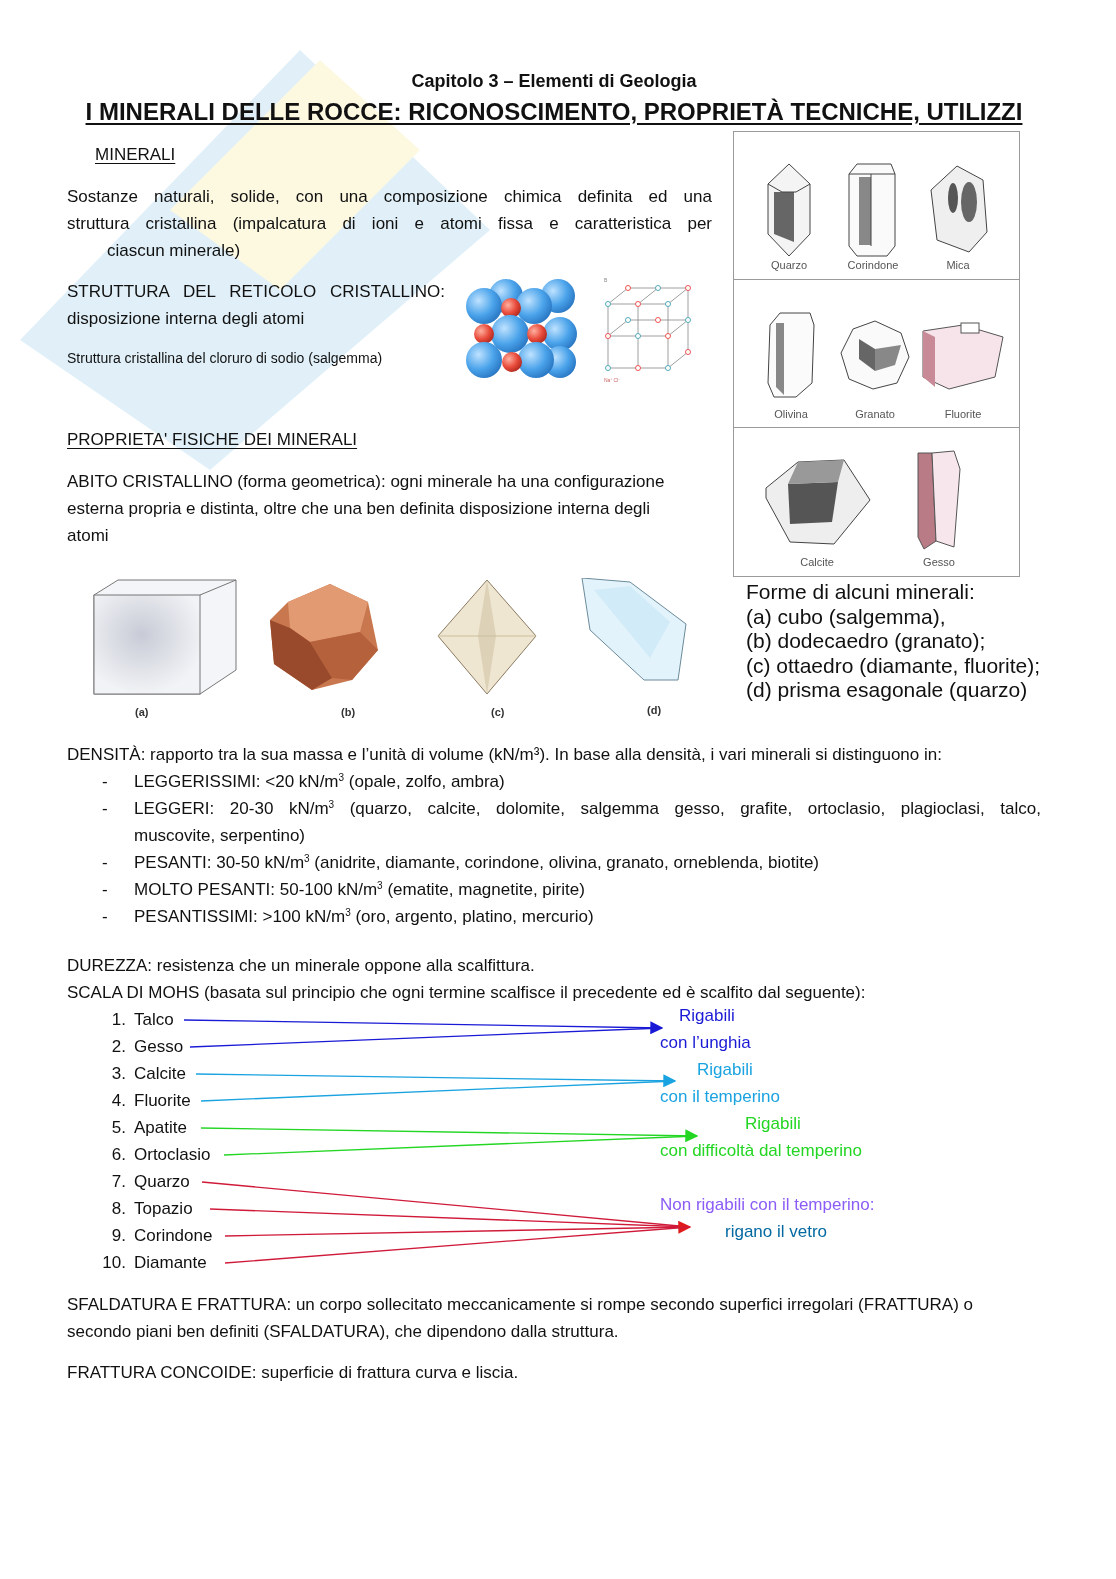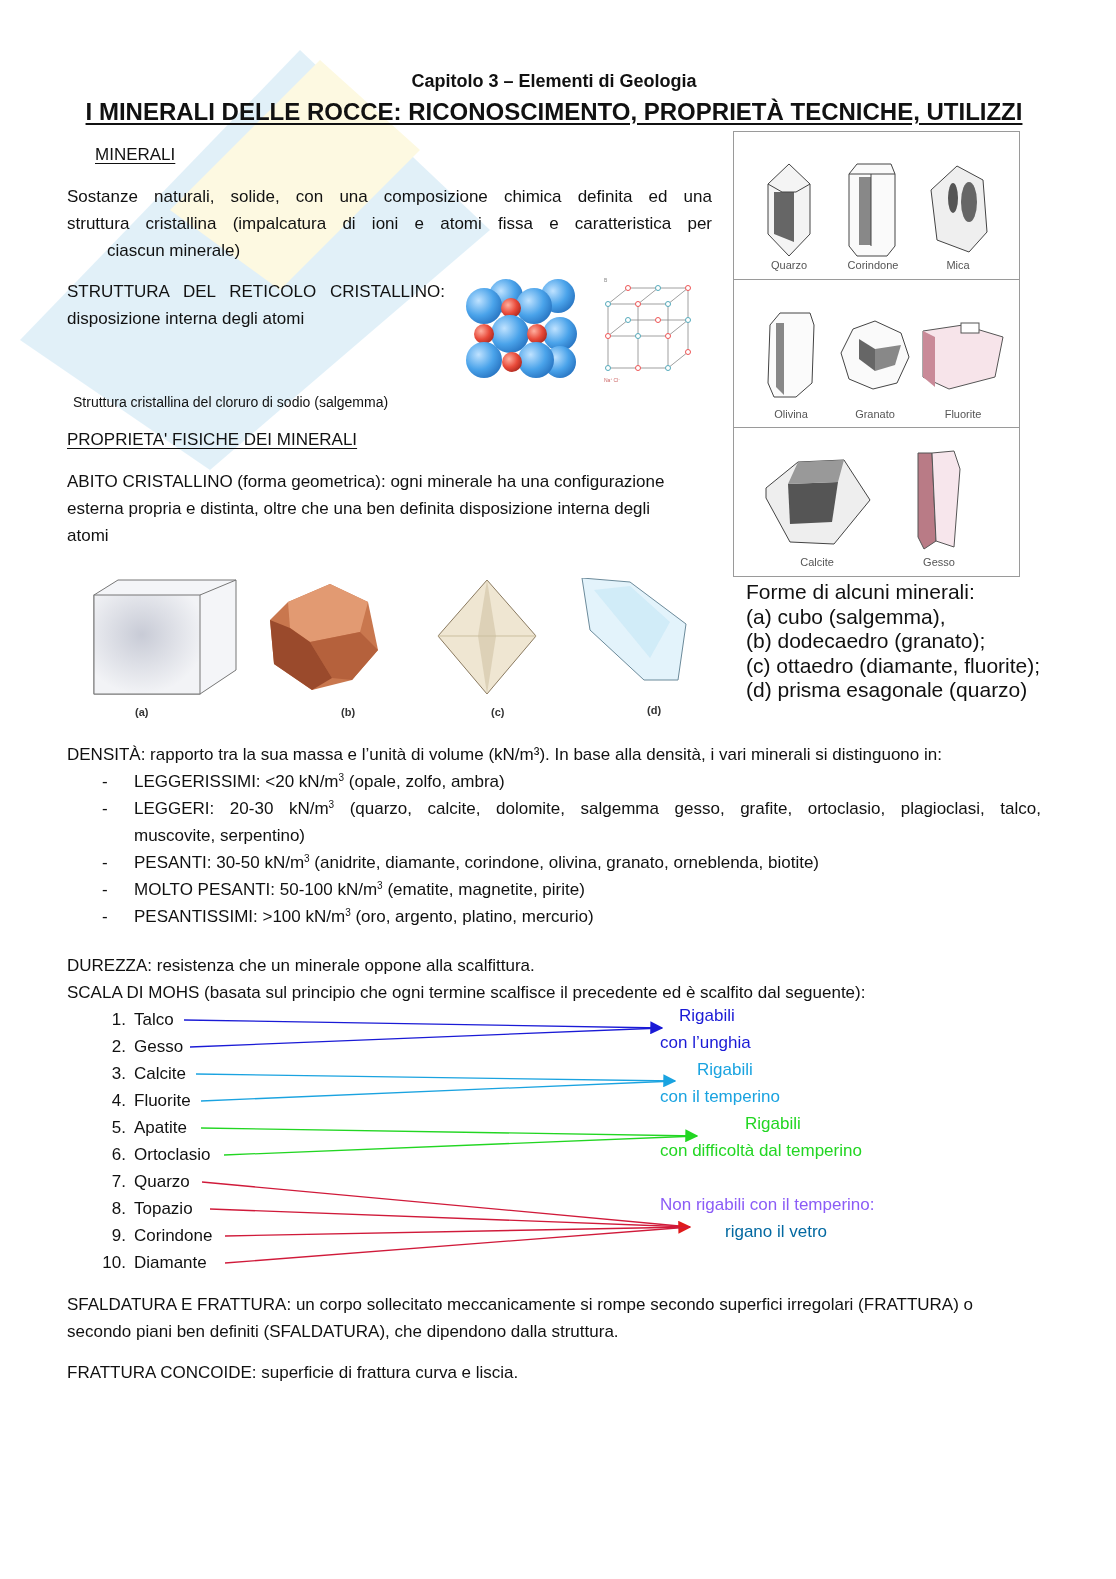--- a/index.html
+++ b/index.html
@@ -34,21 +34,21 @@
 <div class="abs t title1">Capitolo 3 – Elementi di Geologia</div>
 <div class="abs t title2">I MINERALI DELLE ROCCE: RICONOSCIMENTO, PROPRIETÀ TECNICHE, UTILIZZI</div>
 
 <div class="abs t u" style="left:51px;top:141px;margin-left:44px;">MINERALI</div>
 <div class="abs t just" style="left:67px;top:183px;width:645px;">Sostanze naturali, solide, con una composizione chimica definita ed una</div>
 <div class="abs t just" style="left:67px;top:210px;width:645px;">struttura cristallina (impalcatura di ioni e atomi fissa e caratteristica per</div>
 <div class="abs t" style="left:67px;top:237px;margin-left:40px;">ciascun minerale)</div>
 
 <div class="abs t just" style="left:67px;top:278px;width:378px;">STRUTTURA DEL RETICOLO CRISTALLINO:</div>
 <div class="abs t" style="left:67px;top:305px;">disposizione interna degli atomi</div>
-<div class="abs t sm" style="left:73px;top:345px;margin-top:44px;">Struttura cristallina del cloruro di sodio (salgemma)</div>
+<div class="abs t sm" style="left:67px;top:345px;">Struttura cristallina del cloruro di sodio (salgemma)</div>
 
 <svg class="abs" style="left:462px;top:276px;" width="116" height="106" viewBox="0 0 116 106">
   <defs>
     <radialGradient id="gb" cx="35%" cy="35%" r="70%">
         <stop offset="0" stop-color="#bfe2ff"></stop>
         <stop offset="0.6" stop-color="#4aa3ea"></stop>
         <stop offset="1" stop-color="#2a77c4"></stop>
       </radialGradient>
     <radialGradient id="gr" cx="35%" cy="35%" r="70%">
         <stop offset="0" stop-color="#ffb0a0"></stop>

